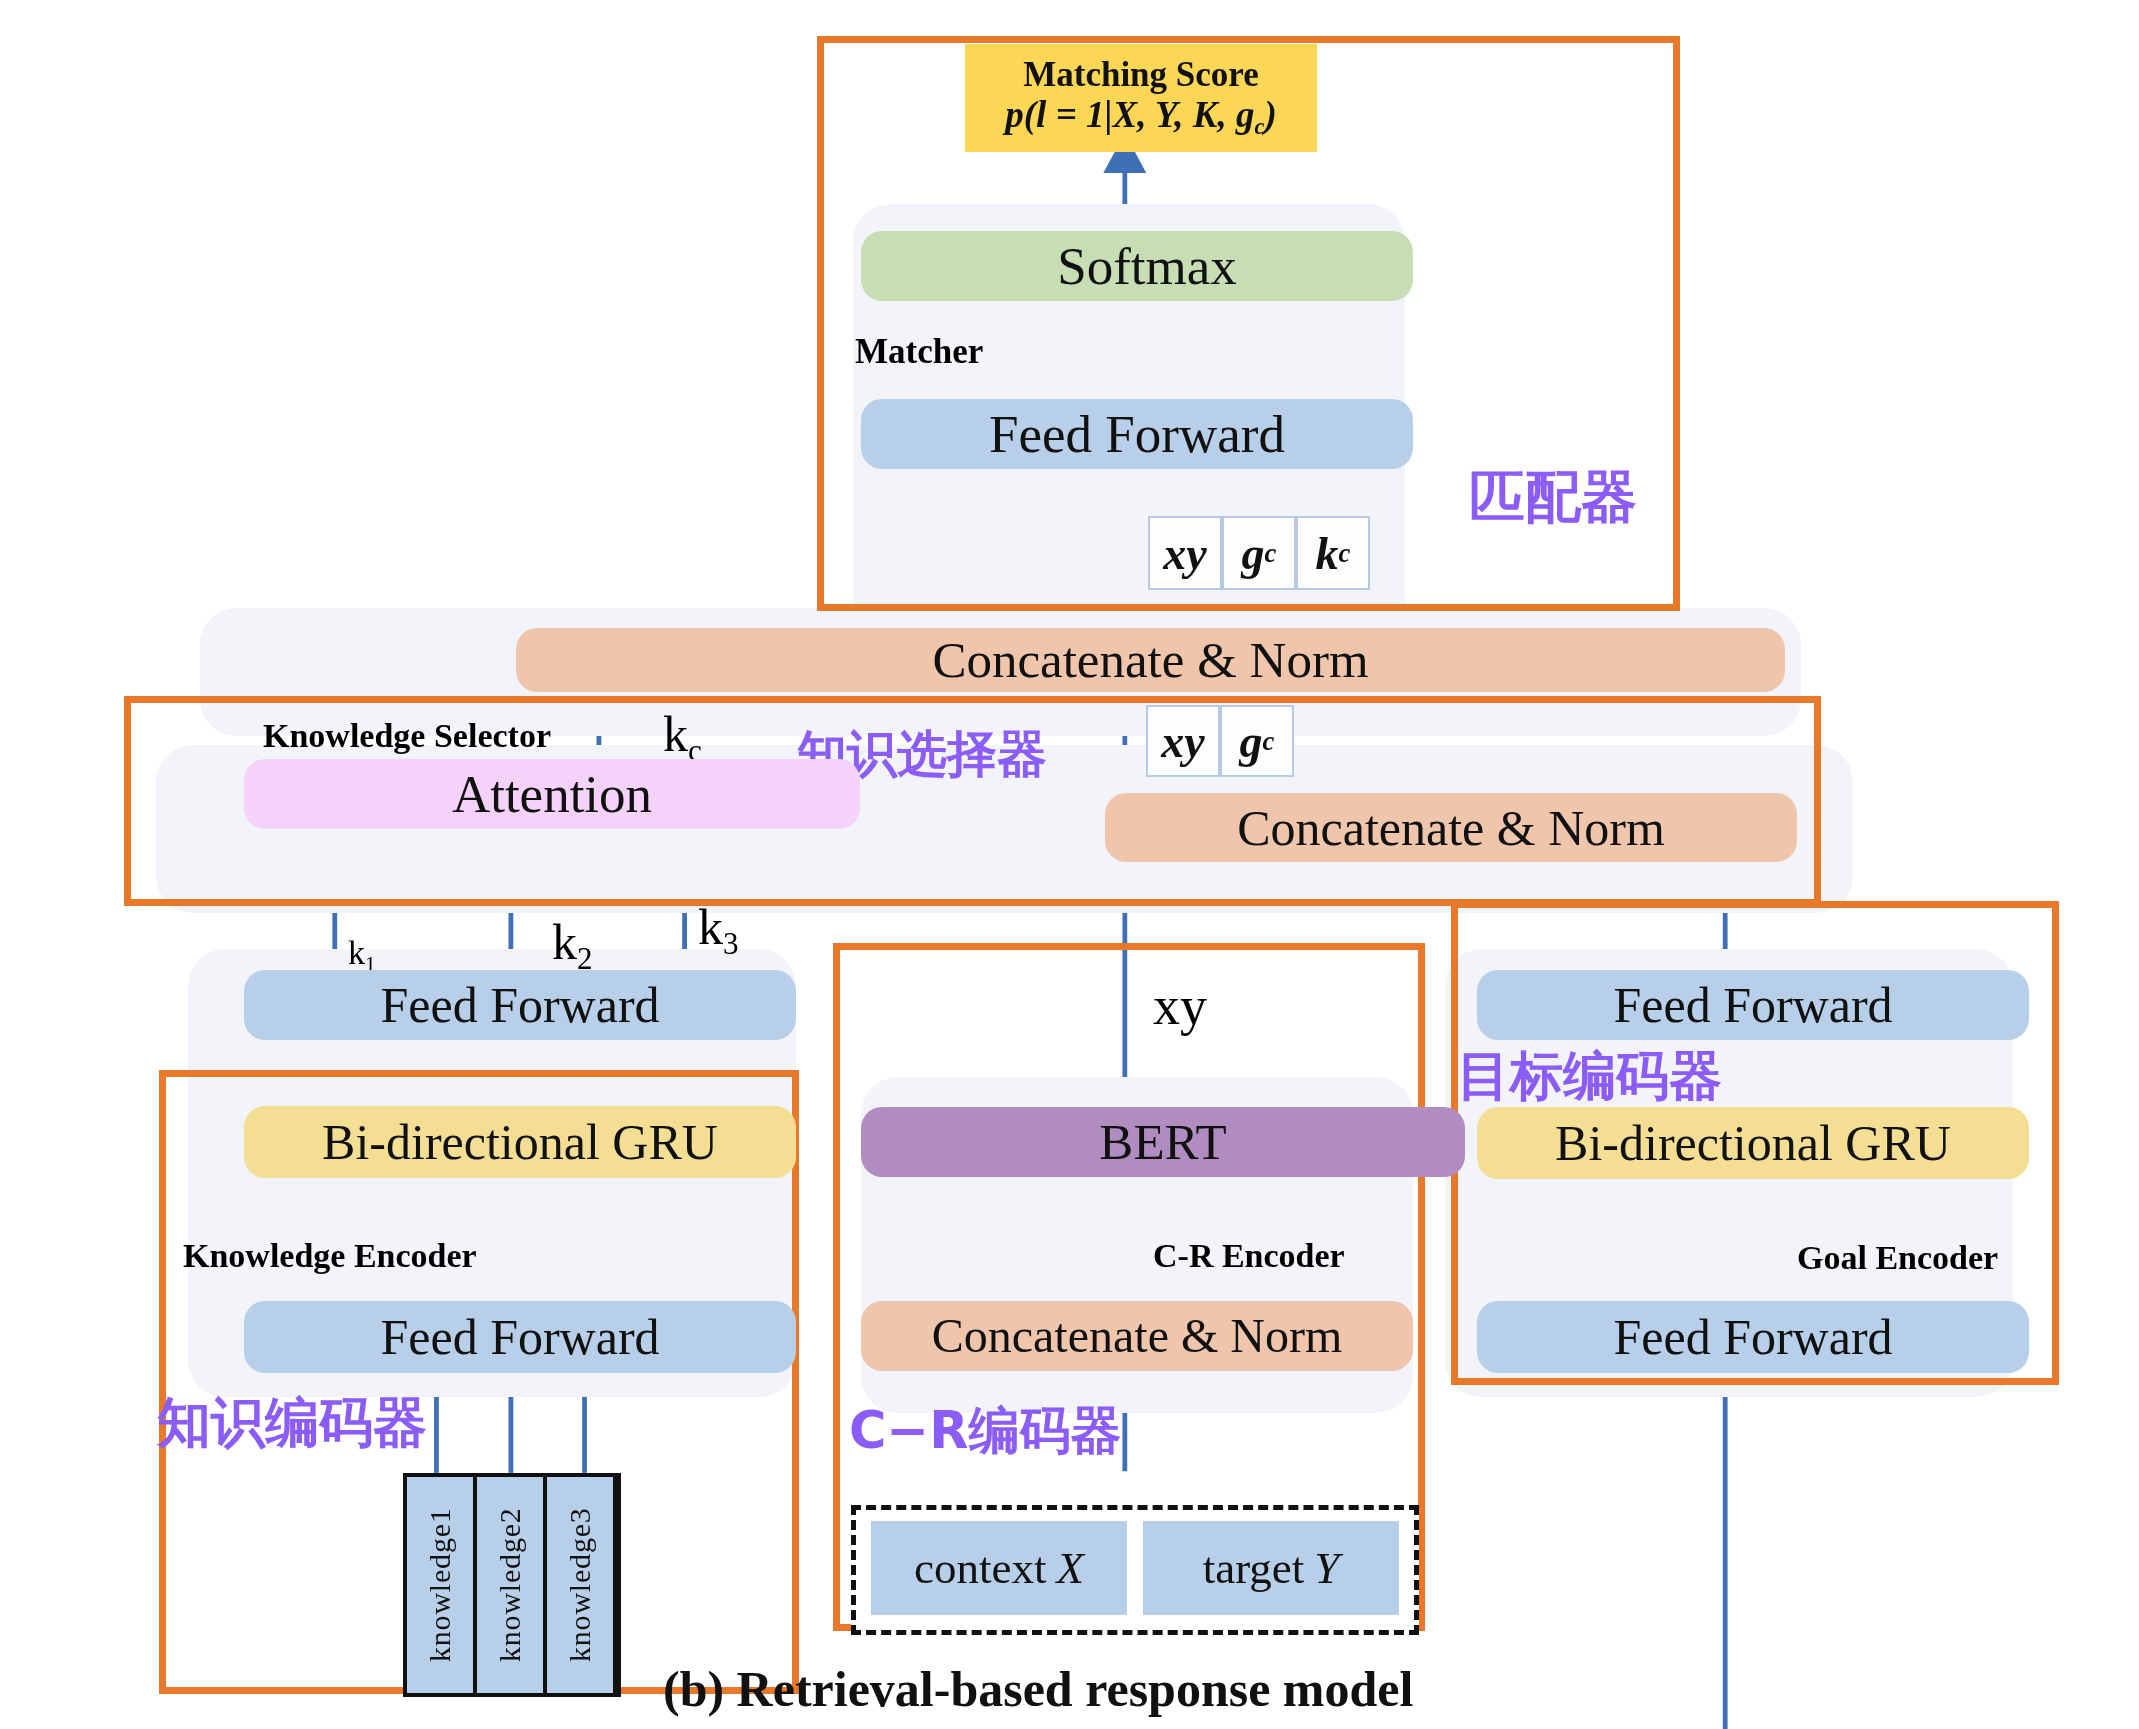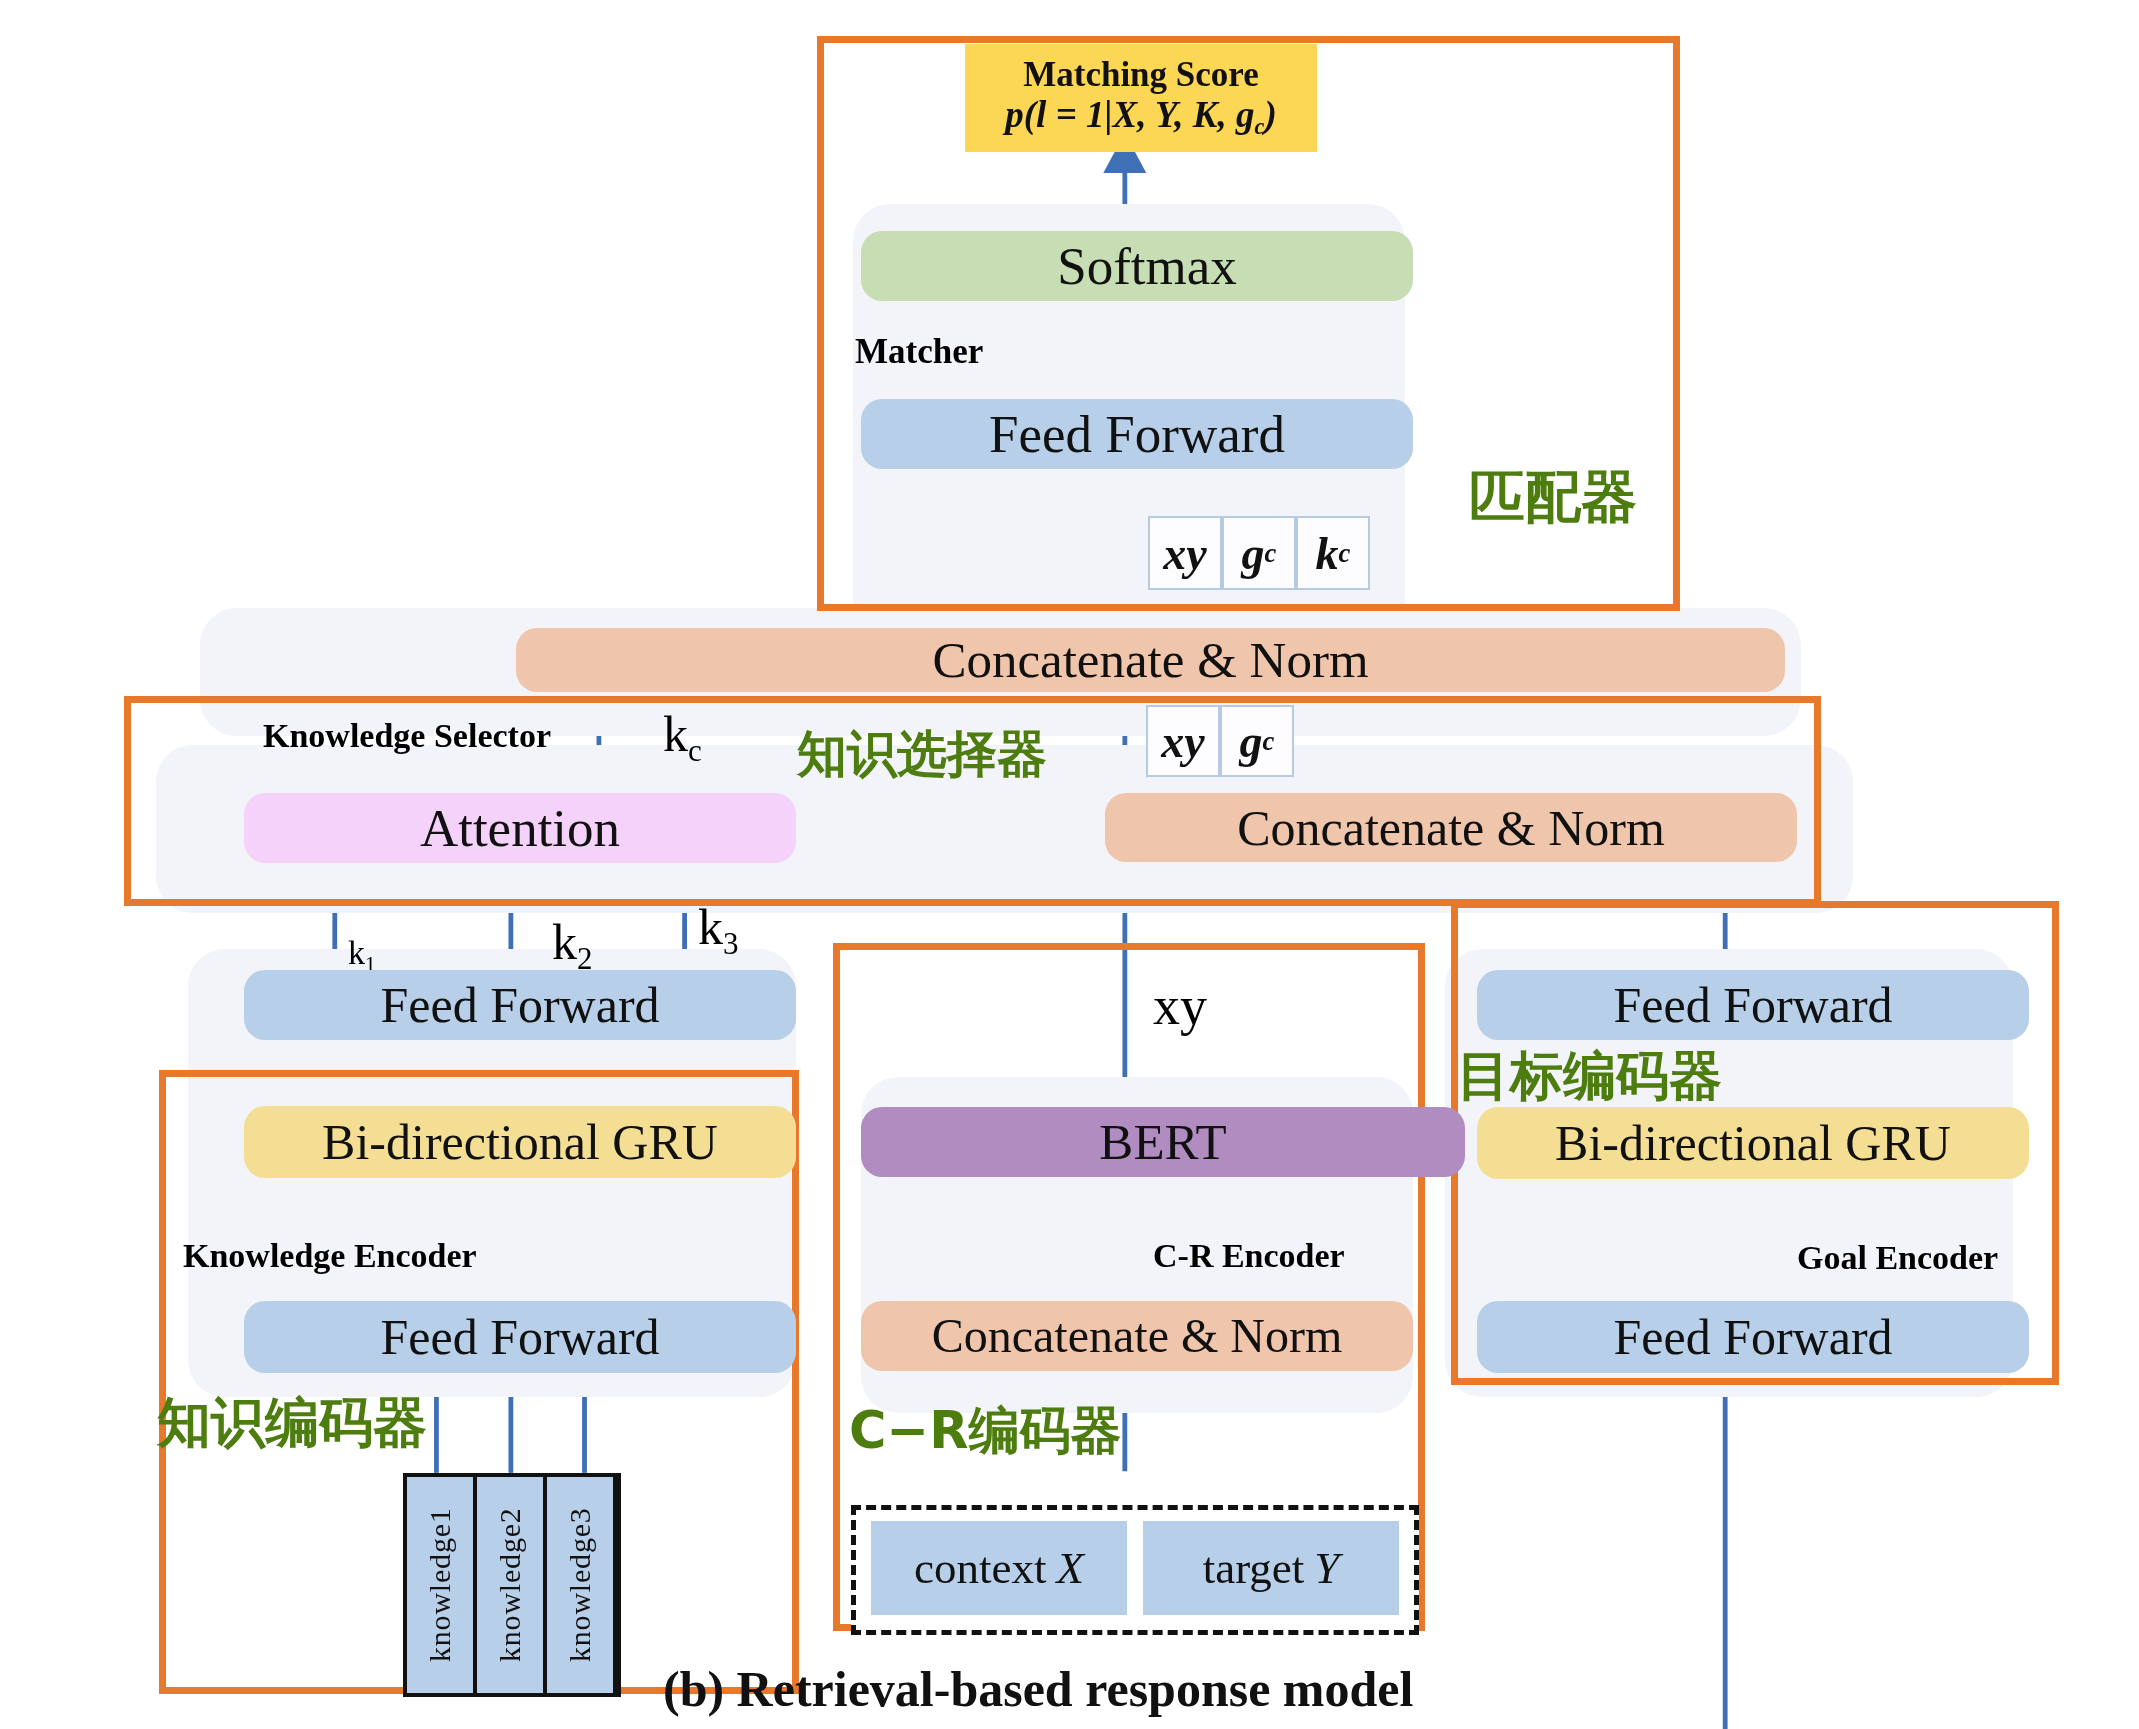--- a/index.html
+++ b/index.html
@@ -16,21 +16,21 @@
   .box span{display:block;line-height:1;}
   .c-blue{background:#b7cfe8;}
   .c-green{background:#c7ddb4;padding-left:20px;}
   .c-peach{background:#efc5ab;}
   .c-pink{background:#f5d2f9;}
   .c-yellow{background:#f3de93;}
   .c-purple{background:#b18cc0;}
   
   .lbl{position:absolute;font-family:"Liberation Serif",serif;color:#000;white-space:nowrap;}
   .lbl-b{font-weight:bold;}
-  .lbl-cn{position:absolute;color:#4d7c0f;white-space:nowrap;
+  .lbl-cn{position:absolute;color:#8b5cf6;white-space:nowrap;
           font-family:"DejaVu Sans",sans-serif;font-weight:bold;}
   
   .cells{position:absolute;display:flex;}
   .cell{display:flex;align-items:center;justify-content:center;
         border:2.4px solid #b6cbe3;background:#fdfdff;box-sizing:border-box;
         font-family:"Liberation Serif",serif;font-weight:bold;font-style:italic;}
   .cell sub{font-size:58%;font-style:italic;font-weight:bold;vertical-align:-0.35em;}
   
   svg.arrows{position:absolute;left:0;top:0;width:2140px;height:1729px;
              pointer-events:none;overflow:visible;}
@@ -155,21 +155,21 @@
 <div class="box c-peach" style="left:516px;top:628px;width:1269px;height:64px;font-size:51px;">
   <span>Concatenate &amp; Norm</span>
 </div>
 
 <div class="lbl lbl-b" style="left:263px;top:717px;font-size:34px;">Knowledge Selector</div>
 
 <div class="lbl" style="left:663px;top:705px;font-size:50px;"><span>k</span><span class="sub-i">c</span></div>
 
 <div class="lbl-cn" style="left:797px;top:721px;font-size:50px;">知识选择器</div>
 
-<div class="box c-pink" style="left:244px;top:793px;width:552px;height:70px;font-size:53px;">
+<div class="box c-pink" style="left:244px;top:759px;width:616px;height:70px;font-size:53px;">
   <span>Attention</span>
 </div>
 
 <div class="cells" style="left:1146px;top:705px;">
   <div class="cell" style="width:74px;height:72px;font-size:46px;">
     <span>xy</span>
   </div>
   <div class="cell" style="width:74px;height:72px;font-size:46px;">
     <span>g</span>
       <sub>c</sub>

